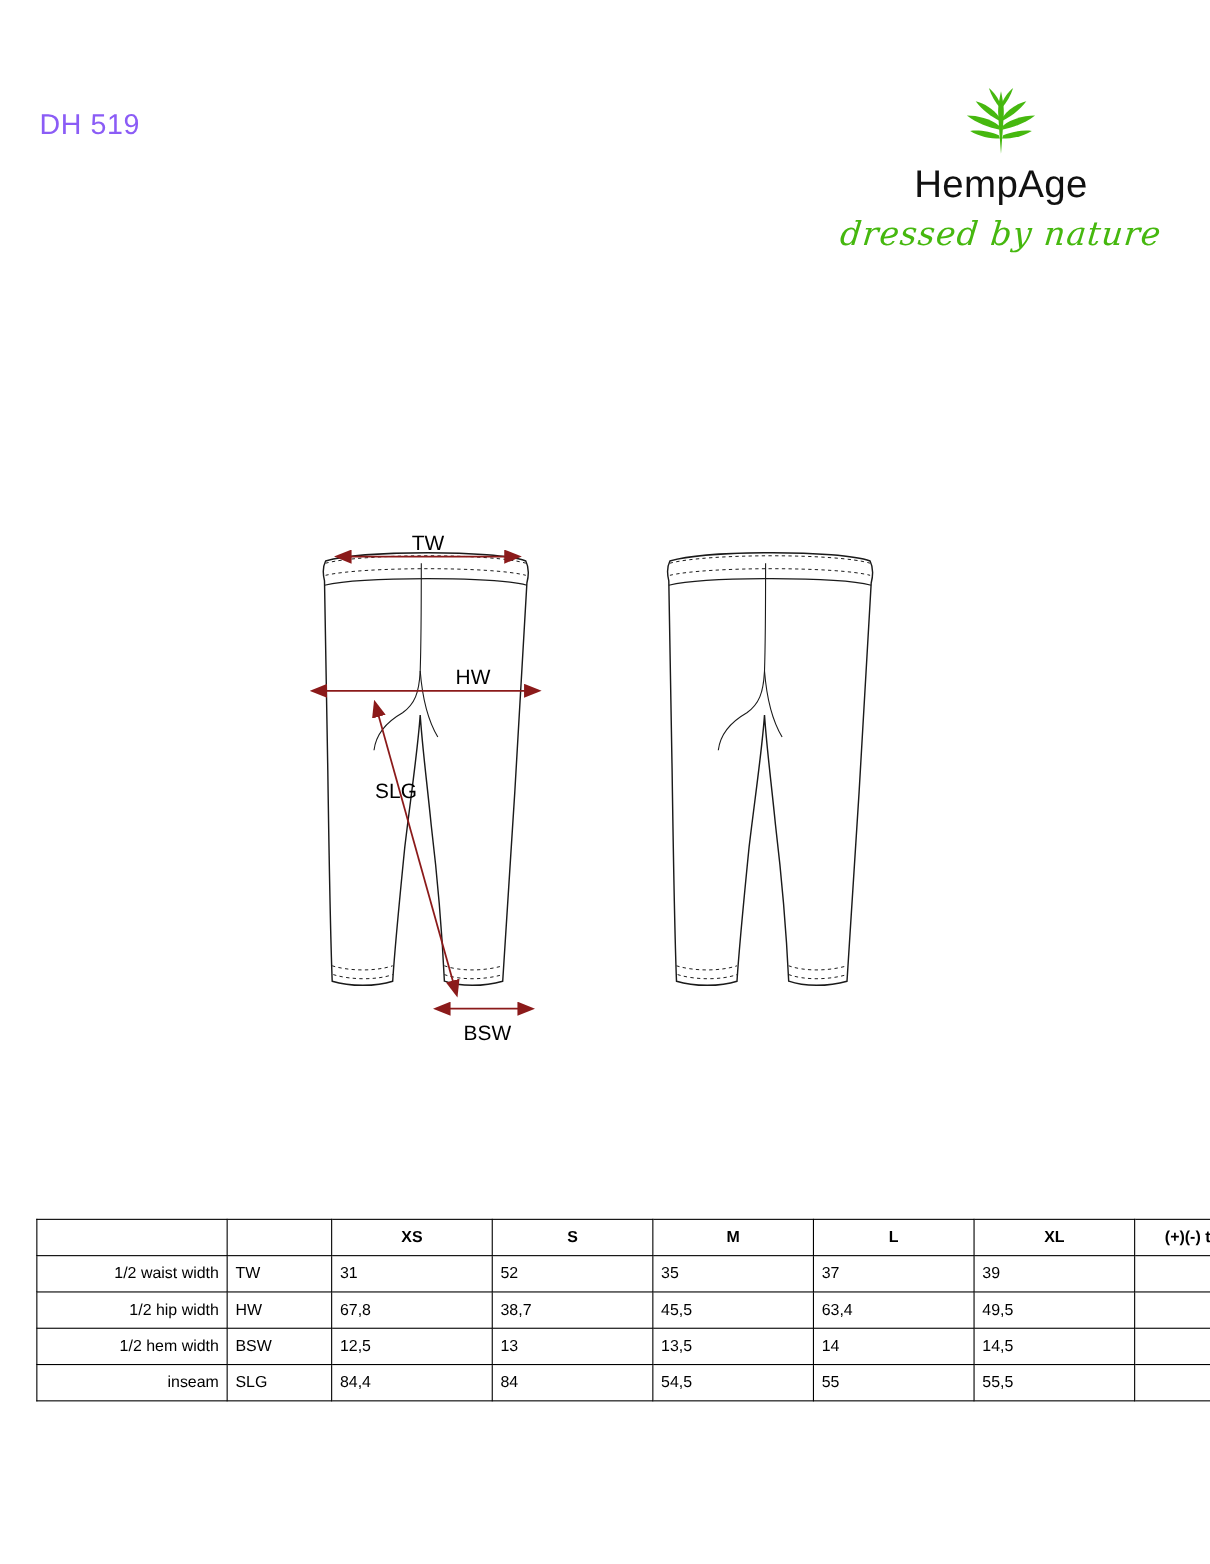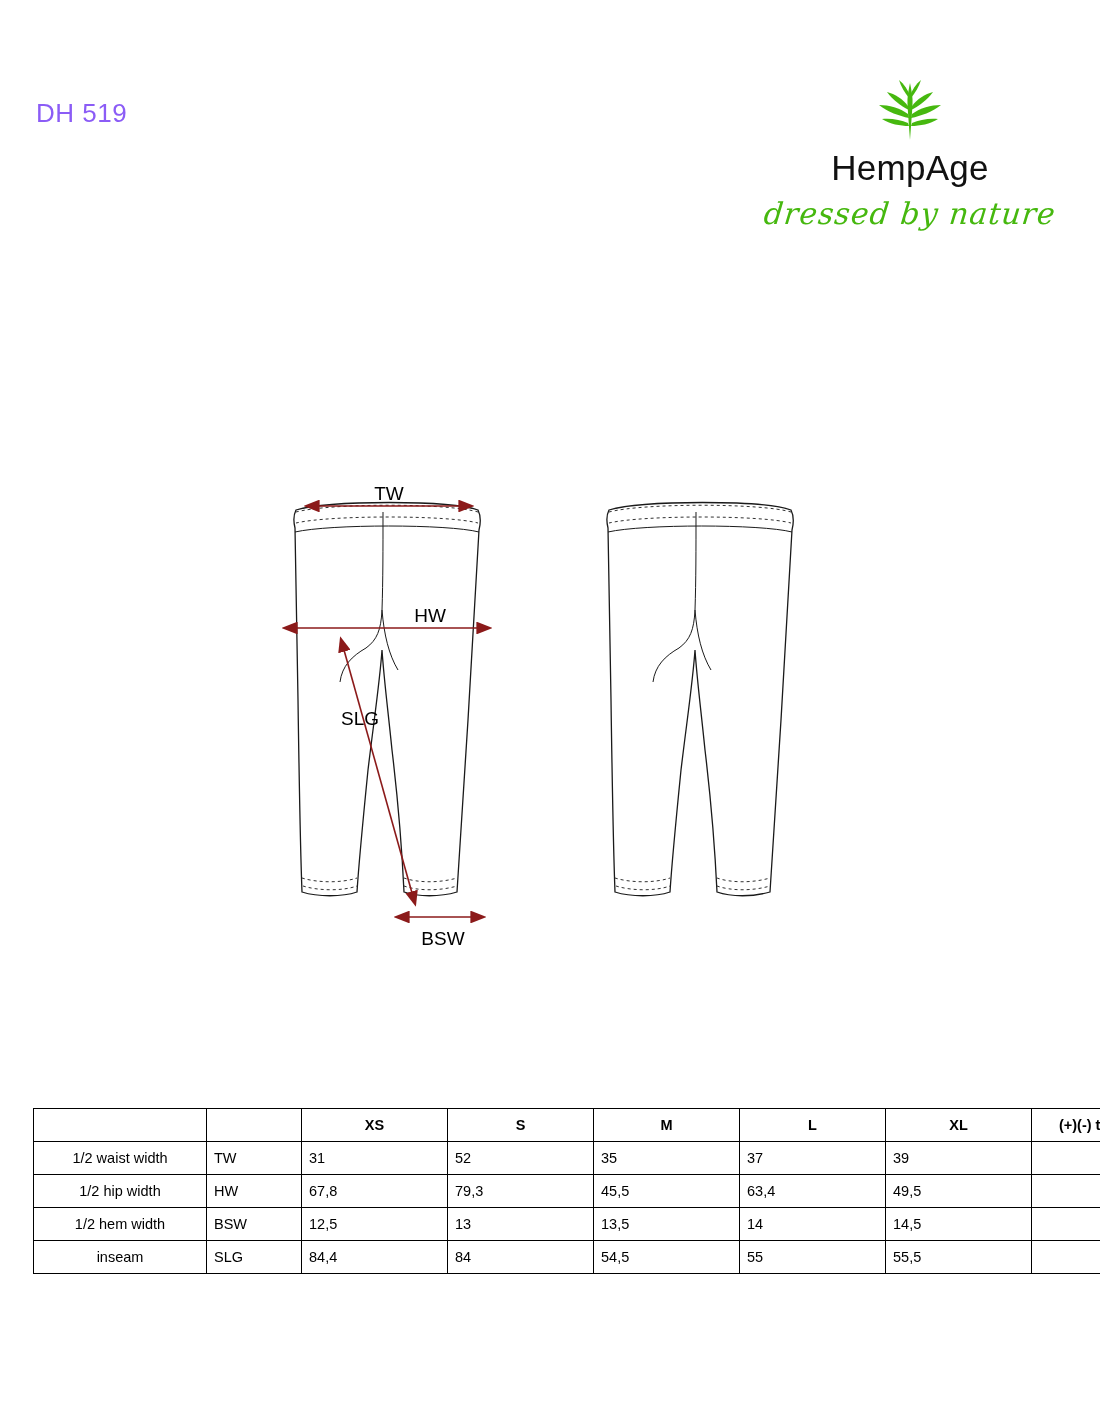--- a/index.html
+++ b/index.html
@@ -90,21 +90,21 @@
     vertical-align: middle;
   }
   table.spec thead th {
     font-weight: bold;
     text-align: center;
     font-size: 14.5px;
   }
   table.spec thead th.blank {
     border-top: 1px solid #000;
   }
-  .col-name  { width: 158px; text-align: center; }
+  .col-name  { width: 158px; text-align: right; }
   .col-abbr  { width: 80px;  text-align: left; }
   .col-size  { width: 131px; }
   .col-tol   { width: 141px; text-align: right; }
   .tol-head  { font-weight: bold; text-align: left; padding-left: 7px; }
 </style>
 </head>
 <body>
 
 <div class="page">
 
@@ -245,21 +245,21 @@
           <td class="col-size">52</td>
           <td class="col-size">35</td>
           <td class="col-size">37</td>
           <td class="col-size">39</td>
           <td class="col-tol">1</td>
         </tr>
         <tr>
           <td class="col-name">1/2 hip width</td>
           <td class="col-abbr">HW</td>
           <td class="col-size">67,8</td>
-          <td class="col-size">79,3</td>
+          <td class="col-size">38,7</td>
           <td class="col-size">45,5</td>
           <td class="col-size">63,4</td>
           <td class="col-size">49,5</td>
           <td class="col-tol">1</td>
         </tr>
         <tr>
           <td class="col-name">1/2 hem width</td>
           <td class="col-abbr">BSW</td>
           <td class="col-size">12,5</td>
           <td class="col-size">13</td>

